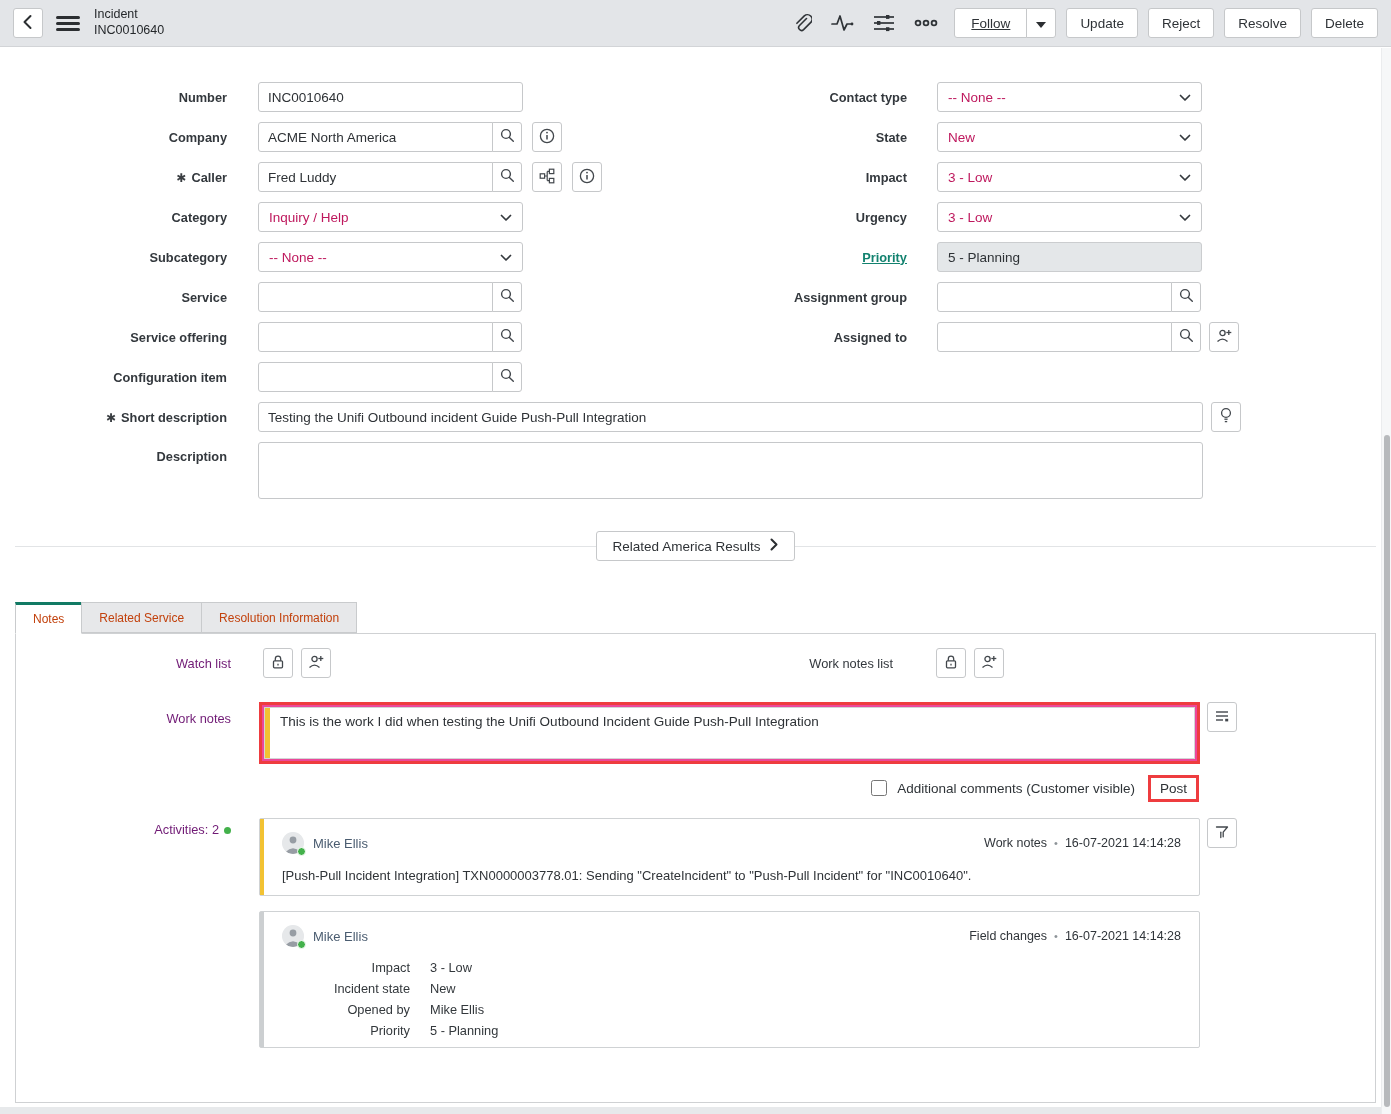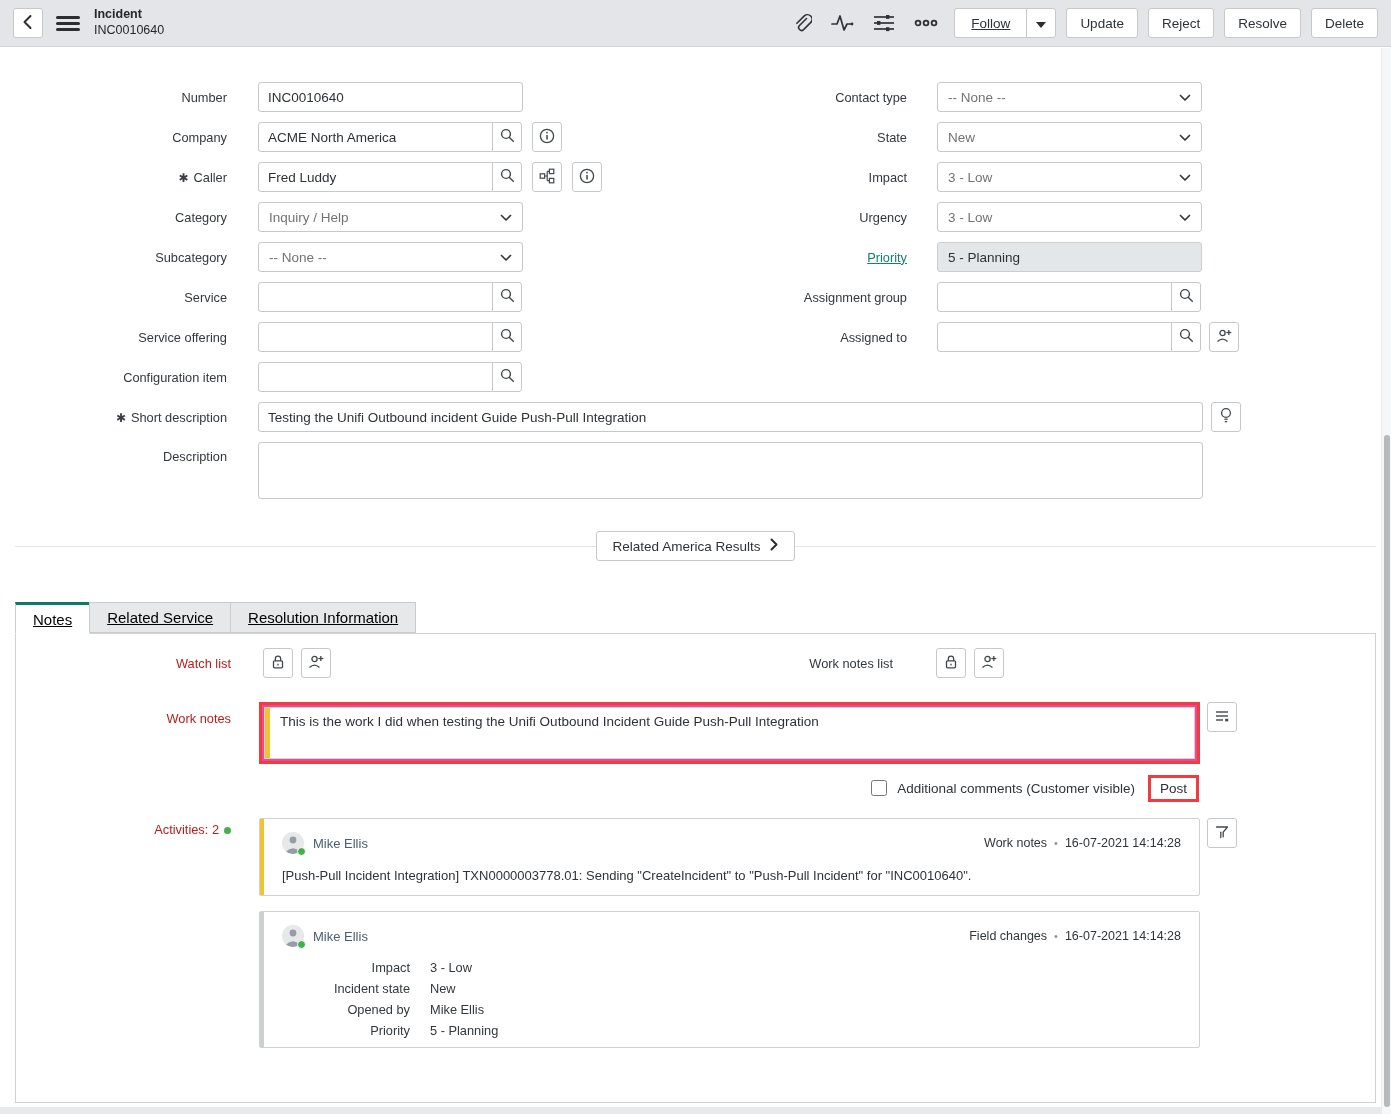--- a/index.html
+++ b/index.html
@@ -10,74 +10,74 @@
   .hdr { height:47px; background:#e3e5e8; border-bottom:1px solid #d2d4d7;
          display:flex; align-items:center; padding:0 13px; }
   .btn { display:inline-flex; align-items:center; justify-content:center; height:30px;
          background:#fff; border:1px solid #c6c8ca; border-radius:3px; font-size:13.5px;
          color:#2e3236; padding:0 13px; cursor:pointer; white-space:nowrap; }
   .icon-btn { width:30px; padding:0; flex:none; }
   .hdr .back { width:30px; padding:0; }
   .burger { width:24px; margin:0 14px 0 13px; cursor:pointer; }
   .burger div { height:3px; background:#2b2e31; border-radius:2px; margin:3px 0; }
   .htitle { line-height:1.25; font-size:12.5px; color:#25282b; }
-  .htitle .t1 { font-weight:700; }
+  .htitle .t1 { font-weight:400; }
   .hspace { flex:1; }
   .hicons { display:flex; align-items:center; gap:19px; margin-right:16px; }
   .hicons svg { display:block; cursor:pointer; }
   .split { display:flex; margin-right:10px;text-decoration:underline; }
   .split .main { border-top-right-radius:0; border-bottom-right-radius:0; width:73px; }
   .split .caret { border-top-left-radius:0; border-bottom-left-radius:0; margin-left:-1px; width:30px; padding:0; }
   .hbtns { display:flex; gap:10px; }
 
   
   .form { padding-top:35px; }
   .cols { display:flex; }
   .col-left { width:677px; }
   .frow { display:flex; align-items:center; height:30px; margin-bottom:10px; }
-  .flabel { width:258px; padding-right:31px; text-align:right; font-size:12.8px; color:#33383d; flex:none; }
+  .flabel { width:258px; padding-right:31px; text-align:right; font-size:12.8px; color:#33383d; flex:none;font-weight:bold; }
   .col-right .flabel { width:260px; padding-right:30px; }
   .req { margin-right:5px; font-size:12px; color:#3a3e42; }
   .input { height:30px; border:1px solid #c6c8ca; border-radius:3px; font-size:13.5px;
            color:#2e3236; padding:0 9px; width:265px; background:#fff;
            font-family:"Liberation Sans","DejaVu Sans",sans-serif; }
   .combo { display:flex; }
   .combo .input { width:235px; border-top-right-radius:0; border-bottom-right-radius:0; }
   .combo .icon-btn { border-top-left-radius:0; border-bottom-left-radius:0; margin-left:-1px; }
   .xtra { margin-left:10px; }
   .fakeselect { width:265px; height:30px; border:1px solid #c6c8ca; border-radius:3px;
                 display:flex; align-items:center; padding:0 10px; font-size:13.5px;
-                color:#737373; background:#fff; cursor:pointer; }
+                color:#be185d; background:#fff; cursor:pointer; }
   .fakeselect .chev { margin-left:auto; }
   .readonly { width:265px; height:30px; border:1px solid #cbcdcf; border-radius:3px;
               background:#e4e7e9; display:flex; align-items:center; padding:0 10px;
               font-size:13.5px; color:#2e3236; }
   .link { color:#12826f; text-decoration:underline; cursor:pointer; }
   .frow.full .input.long { width:945px; }
   .frow.desc { height:57px; align-items:flex-start; }
   .frow.desc .flabel { padding-top:7px; }
   .ta { width:945px; height:57px; border:1px solid #c6c8ca; border-radius:3px; resize:none;
         padding:6px 9px; font-size:13.5px; color:#2e3236;
         font-family:"Liberation Sans","DejaVu Sans",sans-serif; }
 
   
   .rsr { display:flex; align-items:center; margin:32px 15px 0; }
   .rsr:before,.rsr:after { content:''; flex:1; border-top:1px solid #e2e4e6; }
   .rsr .btn { margin:0 0; gap:10px; padding:0 16px; }
 
   
   .tabs { display:flex; margin:41px 15px 0; position:relative; z-index:2; }
-  .tab { height:31px; display:flex; align-items:center; padding:0 17px; font-size:15px;
-         color:#000000; background:#e7e8ea; border:1px solid #c9cbcd; cursor:pointer; margin-right:-1px;text-decoration:underline; }
+  .tab { height:31px; display:flex; align-items:center; padding:0 17px; font-size:12px;
+         color:#c2410c; background:#e7e8ea; border:1px solid #c9cbcd; cursor:pointer; margin-right:-1px; }
   .tab.active { background:#fff; border-top:3px solid #117a64; border-bottom:1px solid #fff;
                 margin-bottom:-1px; height:32px; }
   .tabbox { margin:0 15px; border:1px solid #cfd1d3; background:#fff; position:relative;
             height:470px; padding-top:14px; }
   .tab-flabel { width:243px; padding-right:28px; text-align:right; font-size:12.8px;
-                color:#b91c1c; flex:none; }
+                color:#701a75; flex:none; }
 
   .wl-row { display:flex; align-items:center; height:30px; margin-bottom:24px; padding-right:371px; }
   .grp { display:flex; align-items:center; gap:8px; }
   .grp .lbl { font-size:12.8px; color:#33383d; margin-right:35px; }
   .grp.right { margin-left:auto; }
 
   .wn-row { display:flex; margin-bottom:8px; padding-right:138px; }
   .wn-row .tab-flabel { padding-top:9px; }
   .redbox { border:3px solid #ee3c3f; background:#ec4899; }
   .wn-redbox { flex:1; }

